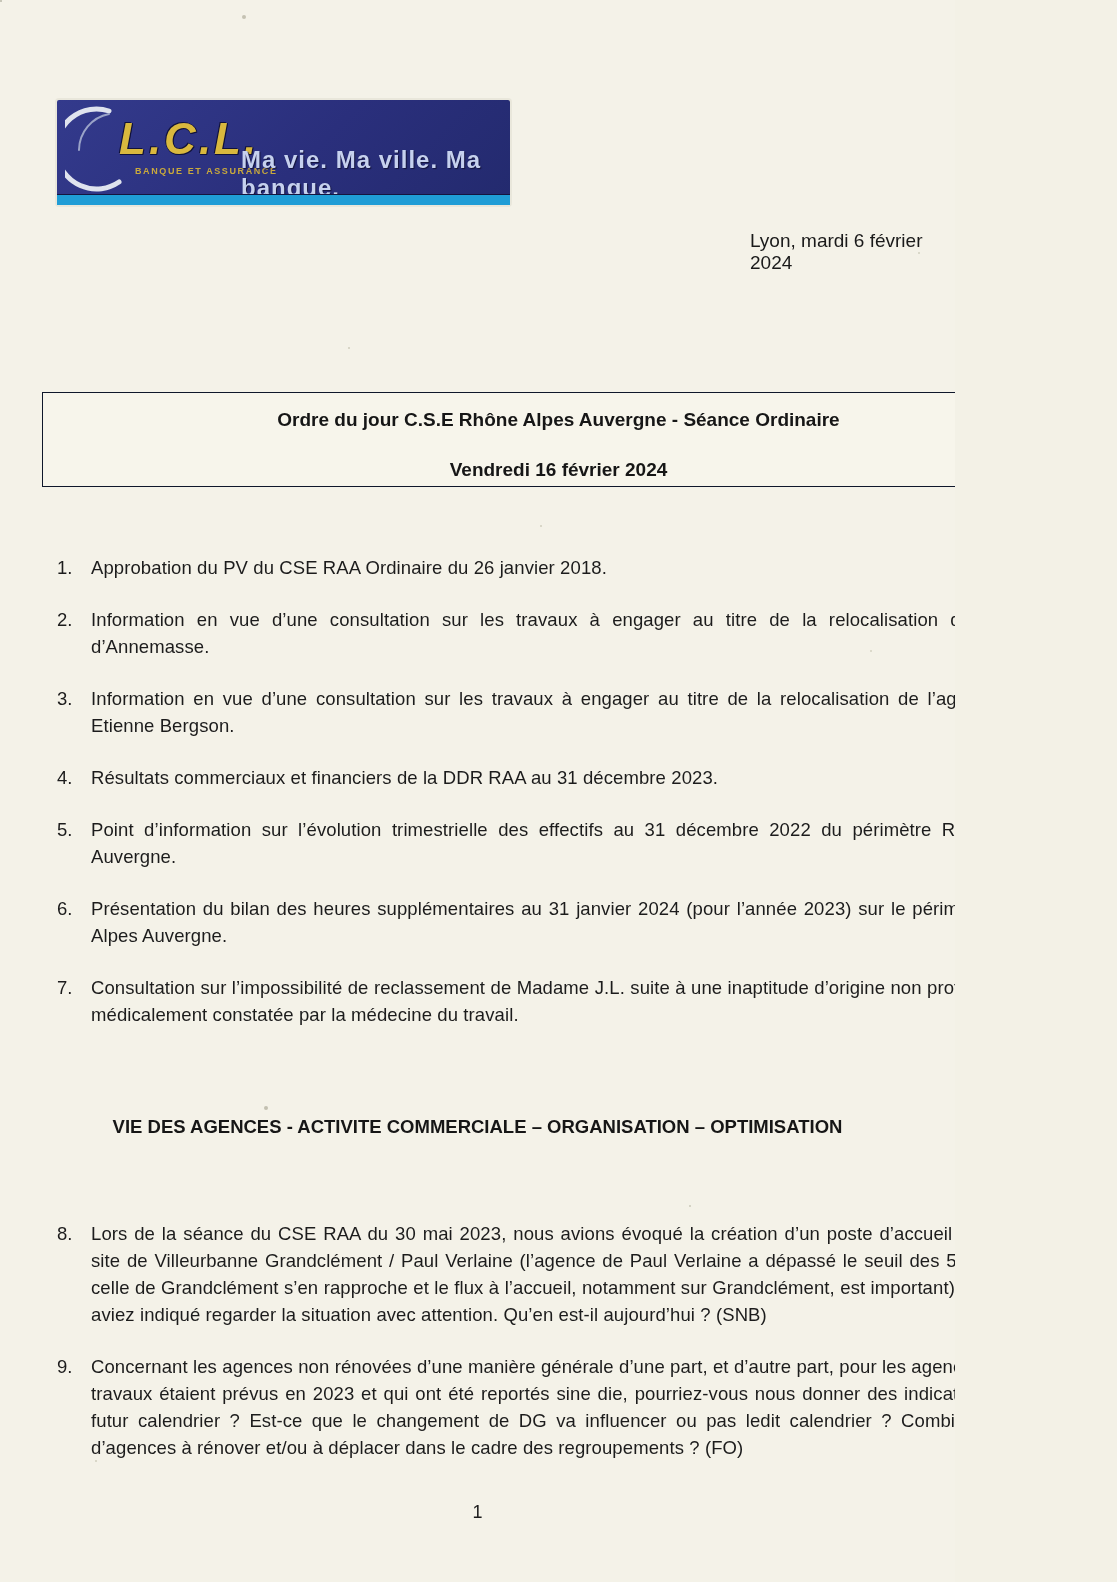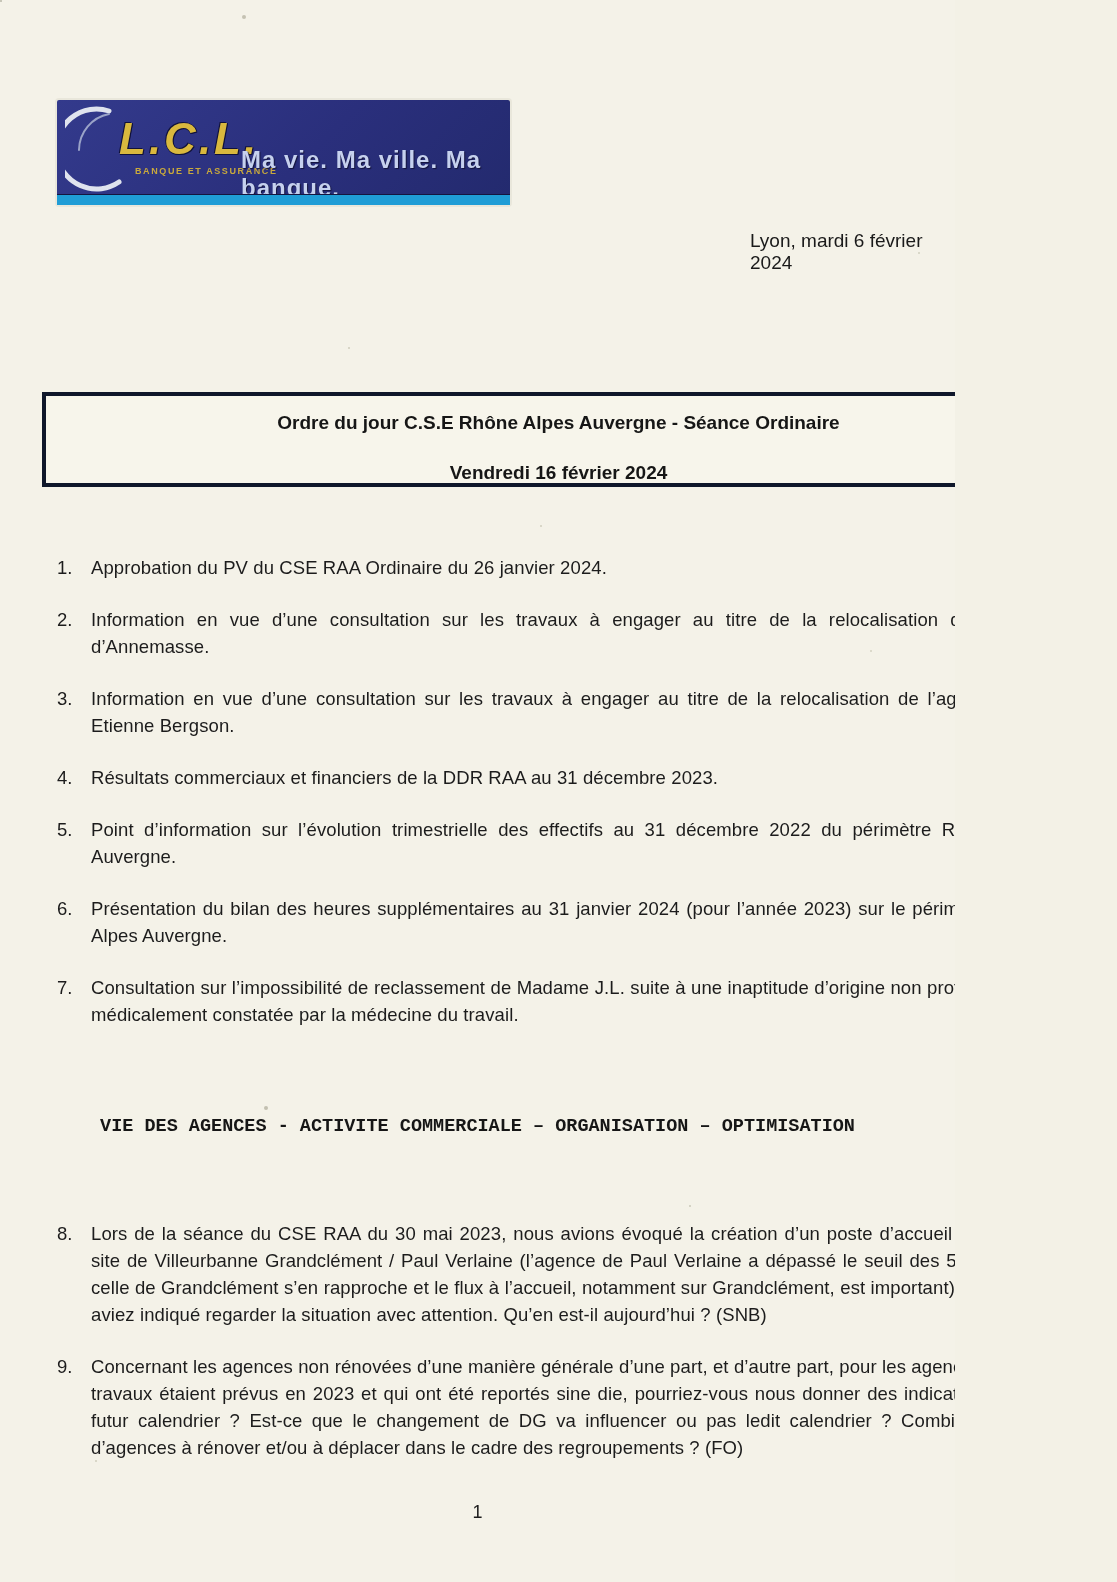--- a/index.html
+++ b/index.html
@@ -60,21 +60,21 @@
   
   .org { position: absolute; left: 57px; top: 224px; }
   .org-line { font-size: 19px; font-weight: 700; line-height: 30px; color: #1a1a1a; }
   .letter-date { position: absolute; left: 750px; top: 230px; font-size: 19px; color: #1a1a1a; }
 
   
   .title-box {
     position: absolute; left: 42px; top: 392px;
     width: 1033px; height: 95px;
     background: #f7f5eb;
-    border: 4px solid #0f172a;
+    border: 1px solid #0f172a;
     text-align: center;
     padding-top: 13px;
   }
   .title-line1, .title-line2 { font-size: 19px; font-weight: 700; line-height: 27px; color: #161616; }
   .title-line2 { margin-top: 23px; }
 
   
   .list { position: absolute; left: 57px; width: 996px; list-style: none; }
   .agenda-list { top: 554px; }
   .questions-list { top: 1220px; }
@@ -82,21 +82,21 @@
   .item:last-child { margin-bottom: 0; }
   .item-num { flex: none; width: 34px; font-size: 18.5px; line-height: 27px; color: #1c1c1c; }
   .item-text {
     flex: 1; font-size: 18.5px; line-height: 27px; color: #1c1c1c;
     text-align: justify; letter-spacing: 0.1px;
   }
 
   
   .section-heading {
     position: absolute; left: 0; top: 1116px; width: 100%;
-    text-align: center; font-size: 18.5px; font-weight: 700; color: #161616; font-family: Liberation Mono, monospace;
+    text-align: center; font-size: 18.5px; font-weight: 700; color: #161616;
   }
 
   
   .page-number {
     position: absolute; left: 0; top: 1502px; width: 100%;
     text-align: center; font-size: 18px; color: #1c1c1c;
   }
 </style>
 </head>
 <body>
@@ -120,21 +120,21 @@
   <div class="letter-date">Lyon, mardi 6 février 2024</div>
 
   <div class="title-box">
     <div class="title-line1">Ordre du jour C.S.E Rhône Alpes Auvergne - Séance Ordinaire</div>
     <div class="title-line2">Vendredi 16 février 2024</div>
   </div>
 
   <ol class="list agenda-list">
     <li class="item">
       <span class="item-num">1.</span>
-      <div class="item-text">Approbation du PV du CSE RAA Ordinaire du 26 janvier 2024.</div>
+      <div class="item-text">Approbation du PV du CSE RAA Ordinaire du 26 janvier 2018.</div>
     </li>
     <li class="item">
       <span class="item-num">2.</span>
       <div class="item-text">Information en vue d’une consultation sur les travaux à engager au titre de la relocalisation de l’agence d’Annemasse.</div>
     </li>
     <li class="item">
       <span class="item-num">3.</span>
       <div class="item-text">Information en vue d’une consultation sur les travaux à engager au titre de la relocalisation de l’agence de St Etienne Bergson.</div>
     </li>
     <li class="item">

